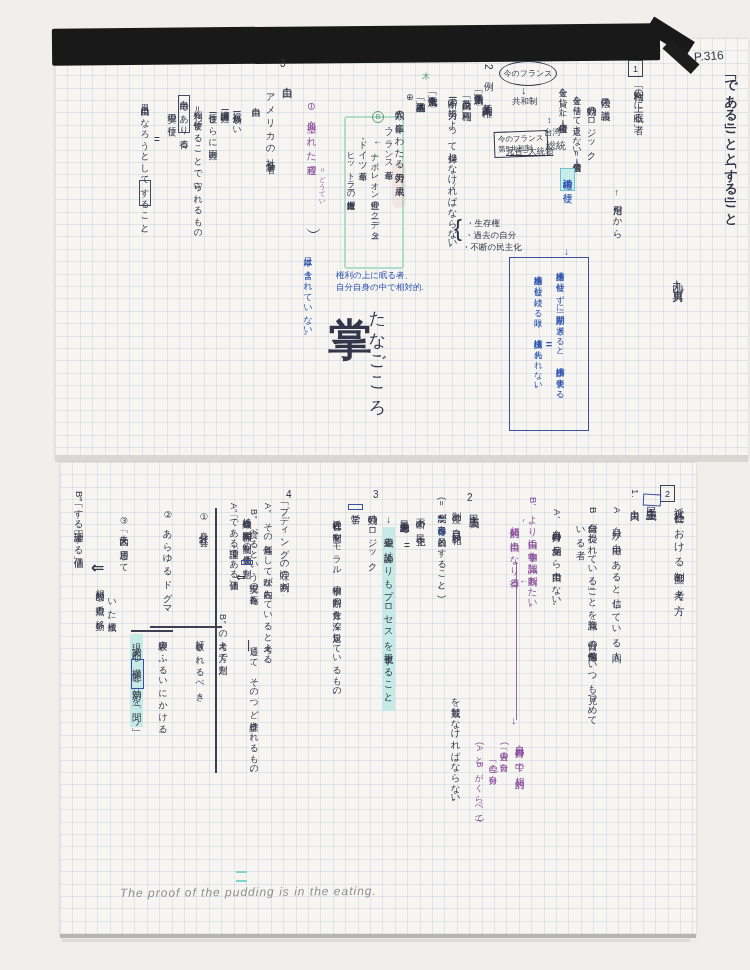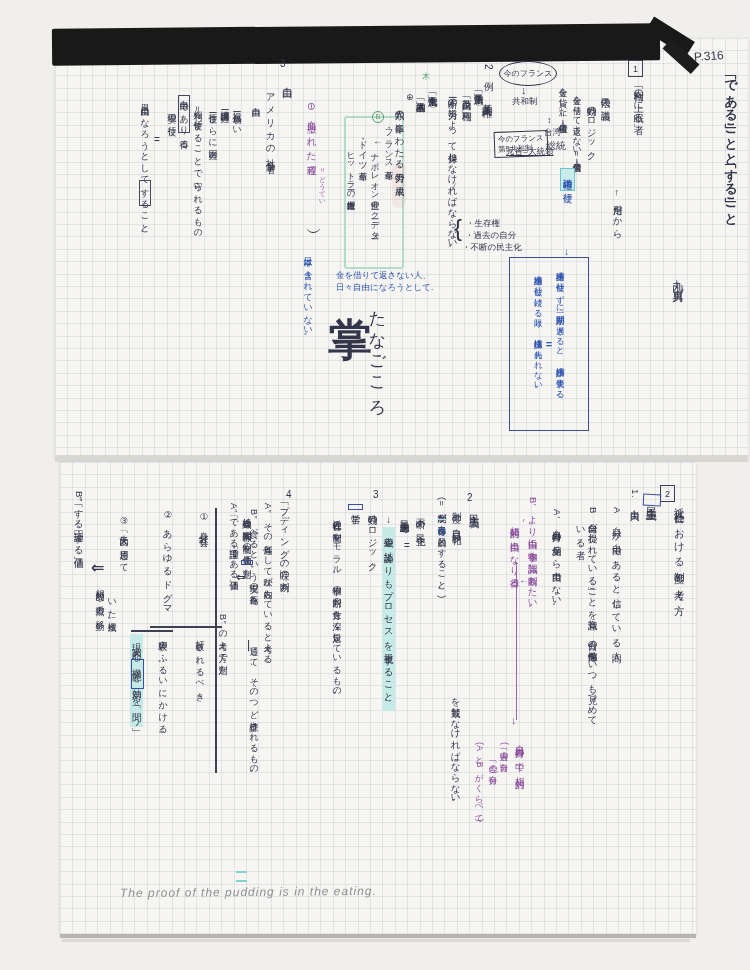--- a/index.html
+++ b/index.html
@@ -112,22 +112,22 @@
     <div class="v ink" style="left: 415px; top: 95px; font-size: 9.5px; letter-spacing: 0px;">「基本的人権」</div>
     <div class="h ink" style="left: 406px; top: 93px; font-size: 9px;">⊕</div>
     <div class="h green" style="left: 422px; top: 73px; font-size: 8px;">木</div>
     <div class="h green" style="left: 372px; top: 111px; font-size: 7px; border: 1px solid rgb(85, 160, 110); border-radius: 50%; width: 10px; height: 10px; line-height: 10px; text-align: center;">B</div>
     <div class="v ink" style="left: 394px; top: 102px; font-size: 9.5px; letter-spacing: 1px;">人類の多年にわたる努力の成果</div>
     <div class="v ink" style="left: 384px; top: 123px; font-size: 9px; letter-spacing: 0px;">・フランス革命</div>
     <div class="h ink" style="left: 373px; top: 135px; font-size: 10px;">←</div>
     <div class="v ink" style="left: 370px; top: 147px; font-size: 8.5px; letter-spacing: 0px;">ナポレオン三世のクーデター!</div>
     <div class="v ink" style="left: 358px; top: 134px; font-size: 9px; letter-spacing: 0px;">・ドイツ革命</div>
     <div class="v ink" style="left: 346px; top: 146px; font-size: 8.5px; letter-spacing: 0px;">ヒットラーの権力掌握</div>
-    <div class="h blue" style="left: 336px; top: 271px; font-size: 8.5px;">金を借りて返さない人、</div>
-    <div class="h blue" style="left: 336px; top: 283px; font-size: 8.5px;">日々自由になろうとして.</div>
+    <div class="h blue" style="left: 336px; top: 271px; font-size: 8.5px;">権利の上に眠る者、</div>
+    <div class="h blue" style="left: 336px; top: 283px; font-size: 8.5px;">自分自身の中で相対的.</div>
     <div class="v purple" style="left: 306px; top: 102px; font-size: 10px; letter-spacing: 2px;">⊖血塗られた道程</div>
     <div class="v purple" style="left: 319px; top: 168px; font-size: 6.5px; letter-spacing: 0px;">=どうてい</div>
     <div class="h ink" style="left: 306px; top: 224px; font-size: 16px;">︶</div>
     <div class="v blue" style="left: 303px; top: 250px; font-size: 9px; letter-spacing: 1px;">日本は含まれていない。</div>
     <div class="v ink" style="left: 368px; top: 298px; font-size: 17px; letter-spacing: 3px;">たなごころ</div>
     <div class="h ink bold" style="left: 328px; top: 316px; font-size: 44px;">掌</div>
     <div class="h ink" style="left: 280px; top: 58px; font-size: 10px;">3</div>
     <div class="v ink" style="left: 281px; top: 78px; font-size: 10.5px; letter-spacing: 1px;">自由</div>
     <div class="v ink" style="left: 265px; top: 87px; font-size: 9.5px; letter-spacing: 2px;">アメリカの社会学者</div>
     <div class="v ink" style="left: 251px; top: 100px; font-size: 9px; letter-spacing: 1px;">自由</div>

